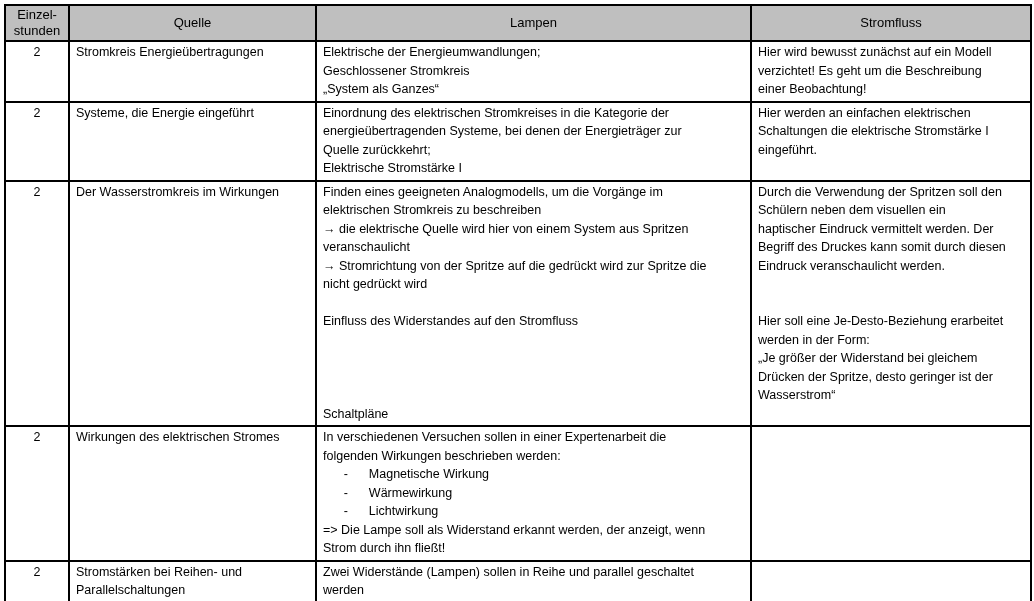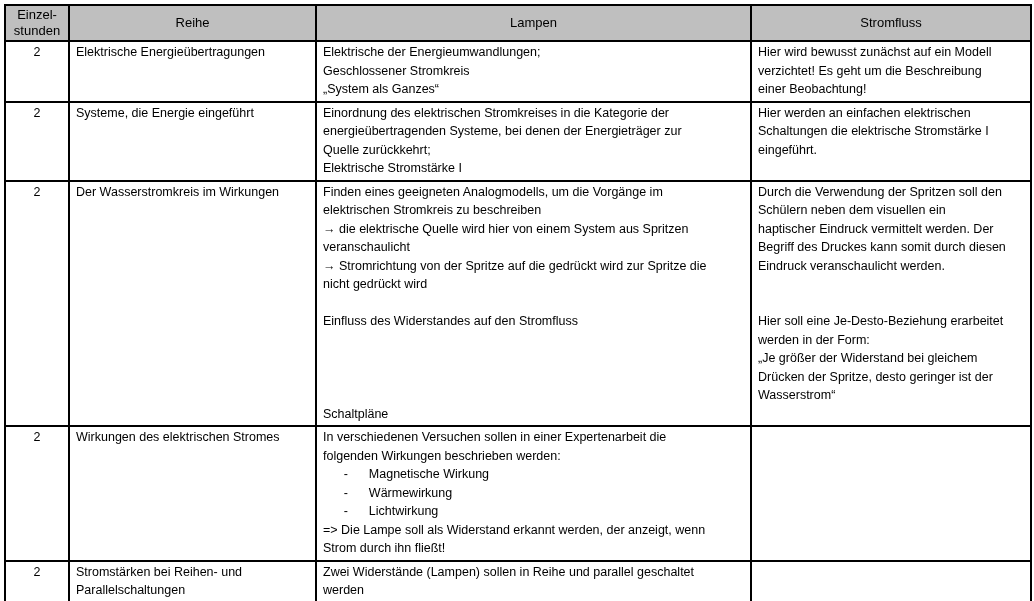--- a/index.html
+++ b/index.html
@@ -65,29 +65,29 @@
     <colgroup>
       <col class="c-stunden">
       <col class="c-thema">
       <col class="c-inhalte">
       <col class="c-bemerk">
     </colgroup>
     <thead>
       <tr>
         <th>Einzel-
 stunden</th>
-        <th>Reihe</th>
+        <th>Quelle</th>
         <th>Lampen</th>
         <th>Stromfluss</th>
       </tr>
     </thead>
     <tbody>
       <tr class="row-1">
         <td class="col-stunden">2</td>
-        <td>Elektrische Energieübertragungen</td>
+        <td>Stromkreis Energieübertragungen</td>
         <td>Elektrische der Energieumwandlungen;
 Geschlossener Stromkreis
 „System als Ganzes“</td>
         <td>Hier wird bewusst zunächst auf ein Modell
 verzichtet! Es geht um die Beschreibung
 einer Beobachtung!</td>
       </tr>
       <tr class="row-2">
         <td class="col-stunden">2</td>
         <td>Systeme, die Energie eingeführt</td>

